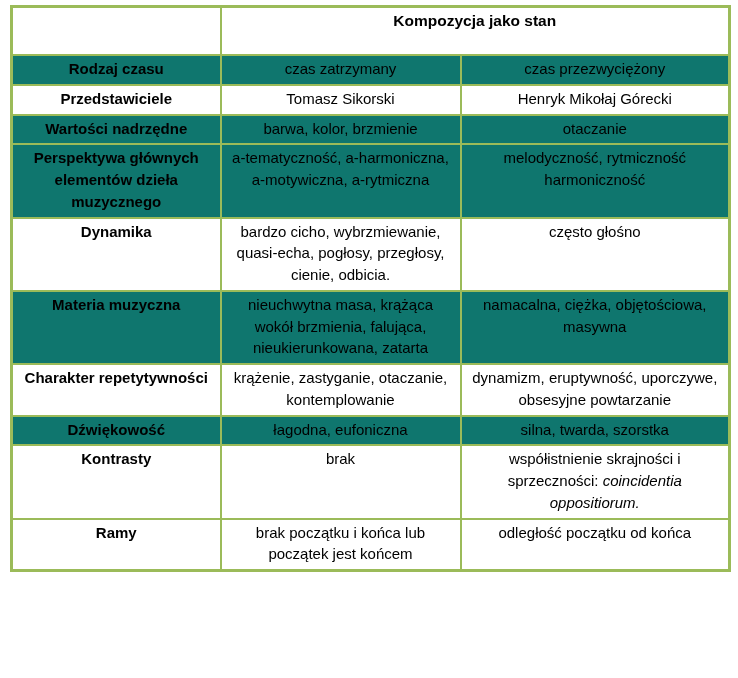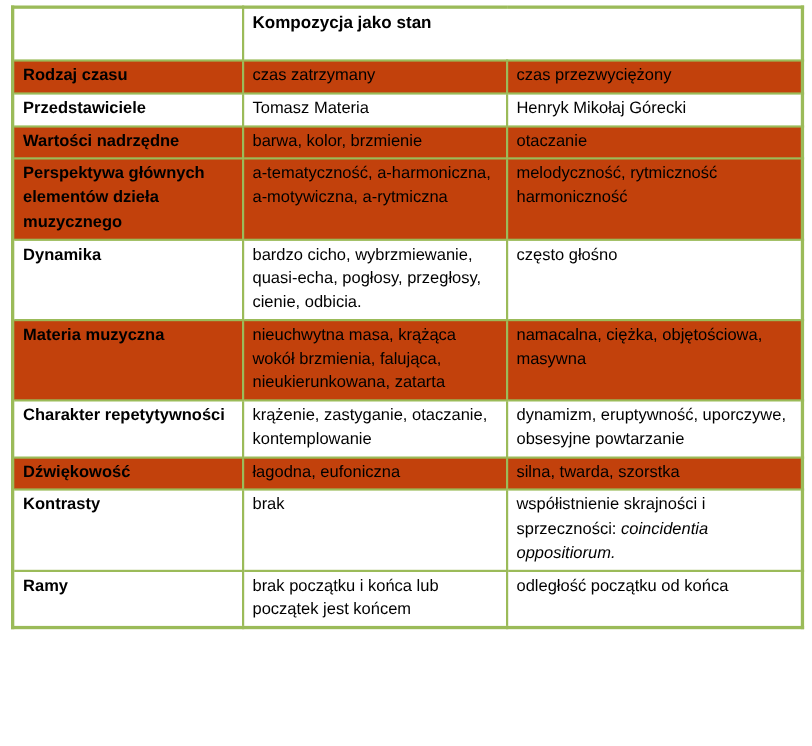--- a/index.html
+++ b/index.html
@@ -27,36 +27,36 @@
   }
   table.cmp, table.cmp td, table.cmp th {
     border: 2px solid #9bbb59;
   }
   table.cmp {
     border-width: 3px;
   }
   table.cmp td, table.cmp th {
     padding: 2px 8px 4px 8px;
     vertical-align: top;
-    text-align: left;
+    text-align: center;
     background: #ffffff;
     word-wrap: break-word;
   }
   th.span-title {
     text-align: center;
     vertical-align: middle;
     font-weight: bold;
     height: 40px;
     font-size: 15.5px;
   }
   td.corner {
     background: #ffffff;
   }
   tr.shaded td {
-    background: #c2410c;
+    background: #0f766e;
   }
   td.row-label {
     font-weight: bold;
   }
   .lat-italic {
     font-style: italic;
   }
 </style>
 </head>
 <body>
@@ -76,21 +76,21 @@
     </thead>
     <tbody id="table-body">
 
     <tr class="shaded">
           <td class="row-label">Rodzaj czasu</td>
           <td>czas zatrzymany</td>
           <td>czas przezwyciężony</td>
         </tr>
         <tr>
           <td class="row-label">Przedstawiciele</td>
-          <td>Tomasz Materia</td>
+          <td>Tomasz Sikorski</td>
           <td>Henryk Mikołaj Górecki</td>
         </tr>
         <tr class="shaded">
           <td class="row-label">Wartości nadrzędne</td>
           <td>barwa, kolor, brzmienie</td>
           <td>otaczanie</td>
         </tr>
         <tr class="shaded">
           <td class="row-label">Perspektywa głównych elementów dzieła muzycznego</td>
           <td>a-tematyczność, a-harmoniczna, a-motywiczna, a-rytmiczna</td>

